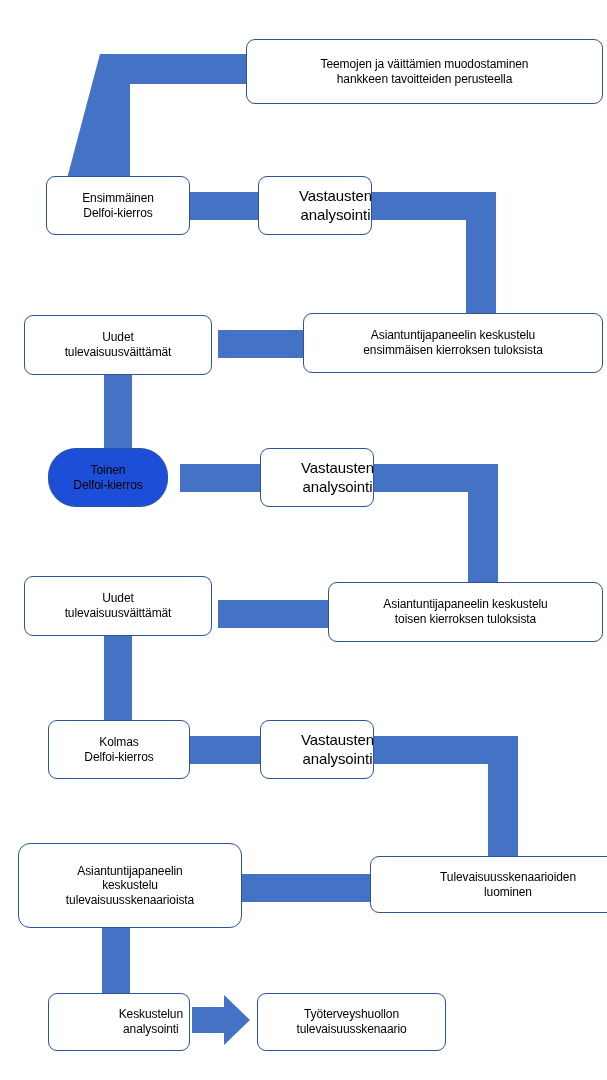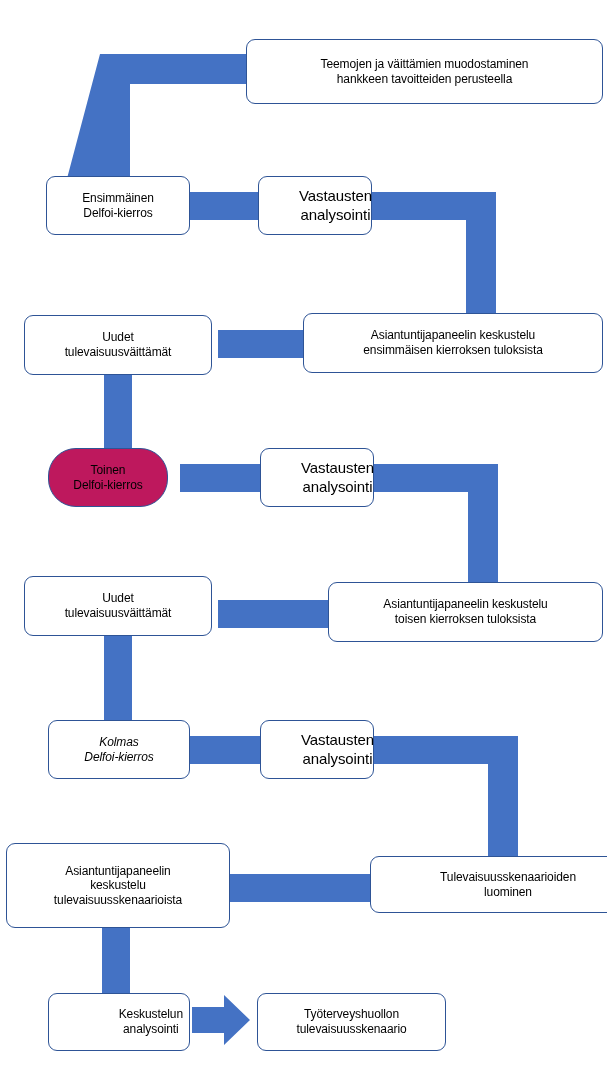--- a/index.html
+++ b/index.html
@@ -71,33 +71,33 @@
       <div class="node" style="left: 246px; top: 39px; width: 357px; height: 65px; border-color: rgb(46, 84, 150); background: rgb(255, 255, 255); color: rgb(0, 0, 0);"><span>Teemojen ja väittämien muodostaminen
 hankkeen tavoitteiden perusteella</span></div>
       <div class="node" style="left: 46px; top: 176px; width: 144px; height: 59px; border-color: rgb(46, 84, 150); background: rgb(255, 255, 255); color: rgb(0, 0, 0); align-items: center;"><span>Ensimmäinen
 Delfoi-kierros</span></div>
       <div class="node small" style="left: 258px; top: 176px; width: 114px; height: 59px; border-color: rgb(46, 84, 150); background: rgb(255, 255, 255); color: rgb(0, 0, 0);"><span>Vastausten
 analysointi</span></div>
       <div class="node" style="left: 24px; top: 315px; width: 188px; height: 60px; border-color: rgb(46, 84, 150); background: rgb(255, 255, 255); color: rgb(0, 0, 0);"><span>Uudet
 tulevaisuusväittämät</span></div>
       <div class="node" style="left: 303px; top: 313px; width: 300px; height: 60px; border-color: rgb(46, 84, 150); background: rgb(255, 255, 255); color: rgb(0, 0, 0);"><span>Asiantuntijapaneelin keskustelu
 ensimmäisen kierroksen tuloksista</span></div>
-      <div class="node" style="left: 48px; top: 448px; width: 120px; height: 59px; border-color: rgb(46, 84, 150); background: #be185d; color: rgb(0, 0, 0); border-radius: 28px;"><span>Toinen
+      <div class="node" style="left: 48px; top: 448px; width: 120px; height: 59px; border-color: rgb(46, 84, 150); background: #1d4ed8; color: rgb(0, 0, 0); border-radius: 28px;"><span>Toinen
 Delfoi-kierros</span></div>
       <div class="node small" style="left: 260px; top: 448px; width: 114px; height: 59px; border-color: rgb(46, 84, 150); background: rgb(255, 255, 255); color: rgb(0, 0, 0);"><span>Vastausten
 analysointi</span></div>
       <div class="node" style="left: 24px; top: 576px; width: 188px; height: 60px; border-color: rgb(46, 84, 150); background: rgb(255, 255, 255); color: rgb(0, 0, 0);"><span>Uudet
 tulevaisuusväittämät</span></div>
       <div class="node" style="left: 328px; top: 582px; width: 275px; height: 60px; border-color: rgb(46, 84, 150); background: rgb(255, 255, 255); color: rgb(0, 0, 0);"><span>Asiantuntijapaneelin keskustelu
 toisen kierroksen tuloksista</span></div>
-      <div class="node" style="left: 48px; top: 720px; width: 142px; height: 59px; border-color: rgb(46, 84, 150); background: rgb(255, 255, 255); color: rgb(0, 0, 0); font-style: italic;"><span>Kolmas
+      <div class="node" style="left: 48px; top: 720px; width: 142px; height: 59px; border-color: rgb(46, 84, 150); background: rgb(255, 255, 255); color: rgb(0, 0, 0);"><span>Kolmas
 Delfoi-kierros</span></div>
       <div class="node small" style="left: 260px; top: 720px; width: 114px; height: 59px; border-color: rgb(46, 84, 150); background: rgb(255, 255, 255); color: rgb(0, 0, 0);"><span>Vastausten
 analysointi</span></div>
-      <div class="node" style="left: 6px; top: 843px; width: 224px; height: 85px; border-color: rgb(46, 84, 150); background: rgb(255, 255, 255); color: rgb(0, 0, 0);"><span>Asiantuntijapaneelin
+      <div class="node" style="left: 18px; top: 843px; width: 224px; height: 85px; border-color: rgb(46, 84, 150); background: rgb(255, 255, 255); color: rgb(0, 0, 0); border-radius: 12px;"><span>Asiantuntijapaneelin
 keskustelu
 tulevaisuusskenaarioista</span></div>
       <div class="node" style="left: 370px; top: 856px; width: 276px; height: 57px; border-color: rgb(46, 84, 150); background: rgb(255, 255, 255); color: rgb(0, 0, 0);"><span>Tulevaisuusskenaarioiden
 luominen</span></div>
       <div class="node" style="left: 48px; top: 993px; width: 142px; height: 58px; border-color: rgb(46, 84, 150); background: rgb(255, 255, 255); color: rgb(0, 0, 0); justify-content: flex-end;"><span>Keskustelun
 analysointi</span></div>
       <div class="node" style="left: 257px; top: 993px; width: 189px; height: 58px; border-color: rgb(46, 84, 150); background: rgb(255, 255, 255); color: rgb(0, 0, 0);"><span>Työterveyshuollon
 tulevaisuusskenaario</span></div>
     </div>
 

